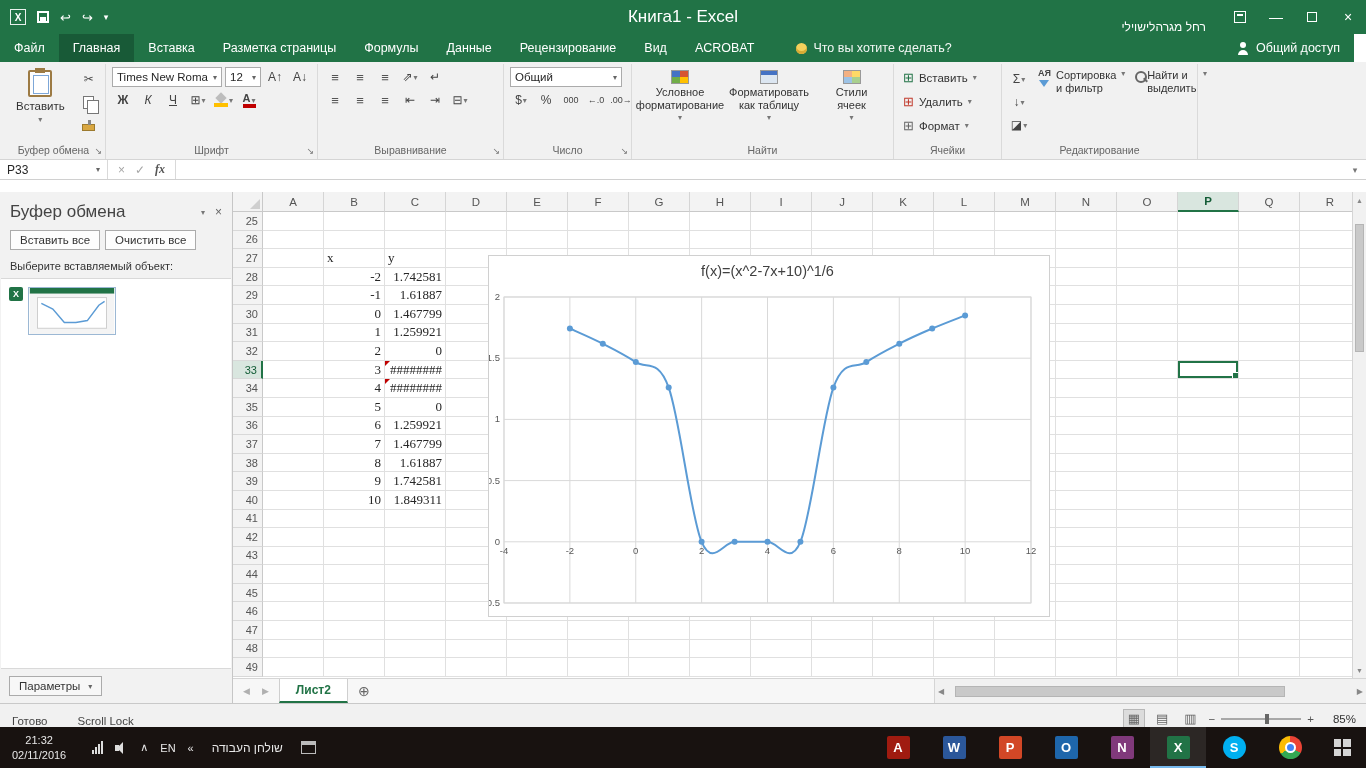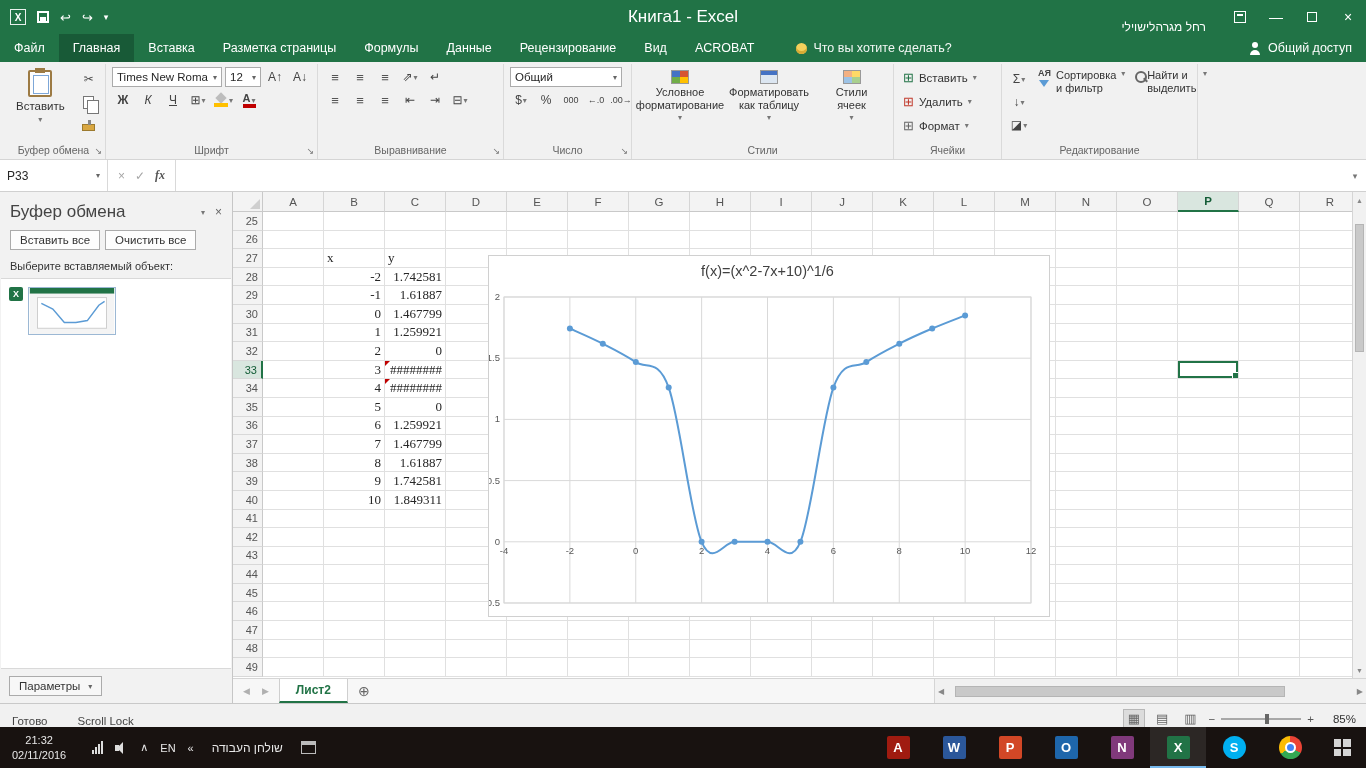--- a/index.html
+++ b/index.html
@@ -16,21 +16,21 @@
 .ticon.small{font-size:9px}
 .wtitle{position:absolute;left:0;right:0;text-align:center;font-size:17px;pointer-events:none}
 .tright{margin-left:auto;display:flex;align-items:flex-end;height:100%;z-index:2}
 .username{font-size:12px;margin-right:16px}
 .winbtn{width:36px;height:100%;display:flex;align-items:center;justify-content:center;font-size:14px}
 .rdo{width:12px;height:12px;border:1px solid #fff;position:relative}
 .rdo::after{content:"";position:absolute;left:2px;top:2px;width:6px;height:2px;background:#fff}
 .maxic{width:10px;height:10px;border:1px solid #fff}
 
 
-.tabrow{position:absolute;top:34px;left:0;right:0;height:28px;background:#217346;display:flex;align-items:stretch;color:#fff;z-index:49}
+.tabrow{position:absolute;top:34px;left:0;right:12px;height:28px;background:#217346;display:flex;align-items:stretch;color:#fff;z-index:49}
 .rtab{padding:0 14px;display:flex;align-items:center;font-size:12.5px;white-space:nowrap}
 .rtab.active{background:#185a37}
 .tellme{display:flex;align-items:center;gap:6px;margin-left:28px;font-size:12.5px;opacity:.95}
 .bulb{width:11px;height:11px;border-radius:50%;background:#ffd75e;box-shadow:inset 0 -3px 0 #e0ae35}
 .share{margin-left:auto;display:flex;align-items:center;gap:6px;padding-right:14px;font-size:12.5px}
 .person{position:relative;width:14px;height:13px}
 .person::before{content:"";position:absolute;left:4px;top:0;width:6px;height:6px;border-radius:50%;background:#fff}
 .person::after{content:"";position:absolute;left:2px;bottom:0;width:10px;height:5px;border-radius:5px 5px 0 0;background:#fff}
 
 
@@ -69,21 +69,21 @@
 .gicon{font-size:13px}
 .g-green{color:#217346}.g-red{color:#c0392b}.g-gray{color:#666}
 .rowbtn2{display:flex;align-items:flex-start;gap:5px;font-size:11px;line-height:1.15;padding:2px 3px;color:#333;width:92px}
 .az{font-size:9px;font-weight:bold;color:#444;line-height:1}
 .funnel{width:0;height:0;border-left:5px solid transparent;border-right:5px solid transparent;border-top:7px solid #5b9bd5;margin-top:2px}
 .mag{position:relative;width:13px;height:13px;margin-top:2px}
 .mag::before{content:"";position:absolute;left:0;top:0;width:8px;height:8px;border:2px solid #666;border-radius:50%}
 .mag::after{content:"";position:absolute;left:8px;top:8px;width:5px;height:2px;background:#666;transform:rotate(45deg)}
 
 
-.fbar{position:absolute;top:160px;left:0;right:0;height:32px;background:#fff;border-bottom:1px solid #d0d0d0;display:flex;align-items:stretch;z-index:47}
+.fbar{position:absolute;top:160px;left:0;right:0;height:20px;background:#fff;border-bottom:1px solid #d0d0d0;display:flex;align-items:stretch;z-index:47}
 .namebox{width:108px;border-right:1px solid #d9d9d9;display:flex;align-items:center;padding:0 7px;font-size:12px;gap:6px}
 .namebox .car{margin-left:auto;font-size:8px;color:#666}
 .fbicons{display:flex;align-items:center;gap:10px;padding:0 10px;color:#a6a6a6;border-right:1px solid #d9d9d9;font-size:12px}
 .fx{font-family:"Liberation Serif",serif;font-style:italic;color:#555;font-weight:bold}
 .fxinput{flex:1;background:#fff}
 .fbexp{width:22px;display:flex;align-items:center;justify-content:center;color:#777;font-size:9px}
 
 
 .cpane{position:absolute;left:0;top:192px;width:233px;height:511px;background:#f2f2f2;border-right:1px solid #c6c6c6;display:flex;flex-direction:column;z-index:10}
 .cp-head{display:flex;align-items:center;padding:10px 10px 8px;font-size:17px;color:#444;gap:8px}
@@ -336,21 +336,21 @@
     <div class="stylebtn">
       <span class="sic ft"></span>
       <span>Форматировать как таблицу</span>
       <span class="car">▾</span>
     </div>
     <div class="stylebtn">
       <span class="sic cs"></span>
       <span>Стили ячеек</span>
       <span class="car">▾</span>
     </div>
-    <div class="glabel">Стили</div>
+    <div class="glabel">Найти</div>
   </div>
 
   <div class="rgroup" style="width:108px">
     <div class="vcol">
       <div class="rowbtn">
         <span class="gicon g-green">⊞</span>
         <span>Вставить</span>
         <span class="car">▾</span>
       </div>
       <div class="rowbtn">

